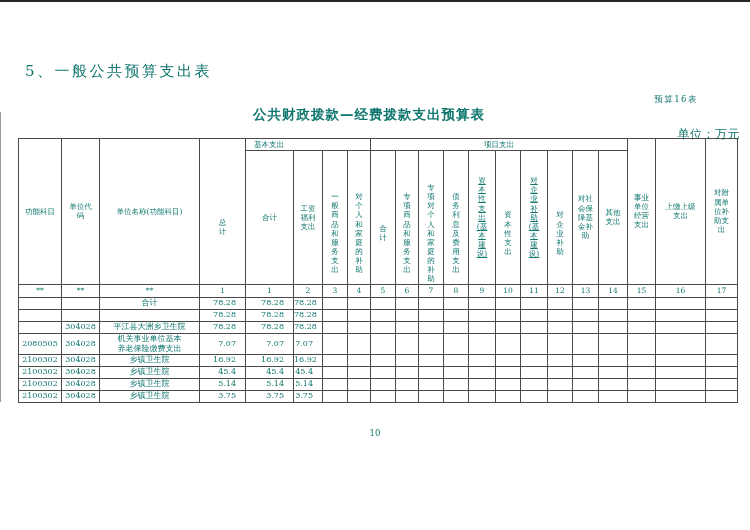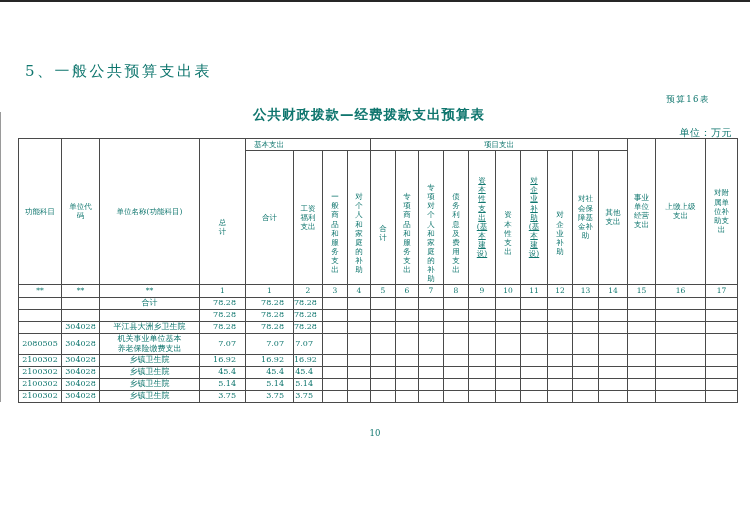--- a/index.html
+++ b/index.html
@@ -8,31 +8,31 @@
     font-family:"DejaVu Serif", serif; color:#0f766e; overflow:hidden;
   }
   .edge-top { position:absolute; top:0; left:0; width:750px; height:2px; background:#262626; }
   .edge-left { position:absolute; top:112px; left:0; width:1px; height:290px; background:#9a9a9a; }
 
   .section-heading {
     position:absolute; left:25px; top:62px; margin:0;
     font-size:15px; font-weight:400; letter-spacing:2.5px;
   }
   .table-no {
-    position:absolute; right:40px; top:94px;
+    position:absolute; right:52px; top:94px;
     font-size:8.5px; letter-spacing:1.5px;margin-left:48px;
   }
   .table-title {
     position:absolute; left:0; top:106px; width:738px; text-align:center;
     font-size:13.5px; font-weight:700; letter-spacing:1px;
     font-family:"DejaVu Sans", sans-serif;
   }
   .unit-note {
-    position:absolute; right:18px; top:126px;
-    font-size:10px; letter-spacing:0.5px;
+    position:absolute; right:10px; top:126px;
+    font-size:12px; letter-spacing:0.5px;
   }
 
   table.budget {
     position:absolute; left:18px; top:138px; width:719px;
     border-collapse:collapse; table-layout:fixed;
   }
   .budget th, .budget td {
     border:1px solid #4a4a4a; padding:0; margin:0;
     font-weight:400; text-align:center; vertical-align:middle;
     font-size:8px; line-height:1.25; overflow:hidden;

